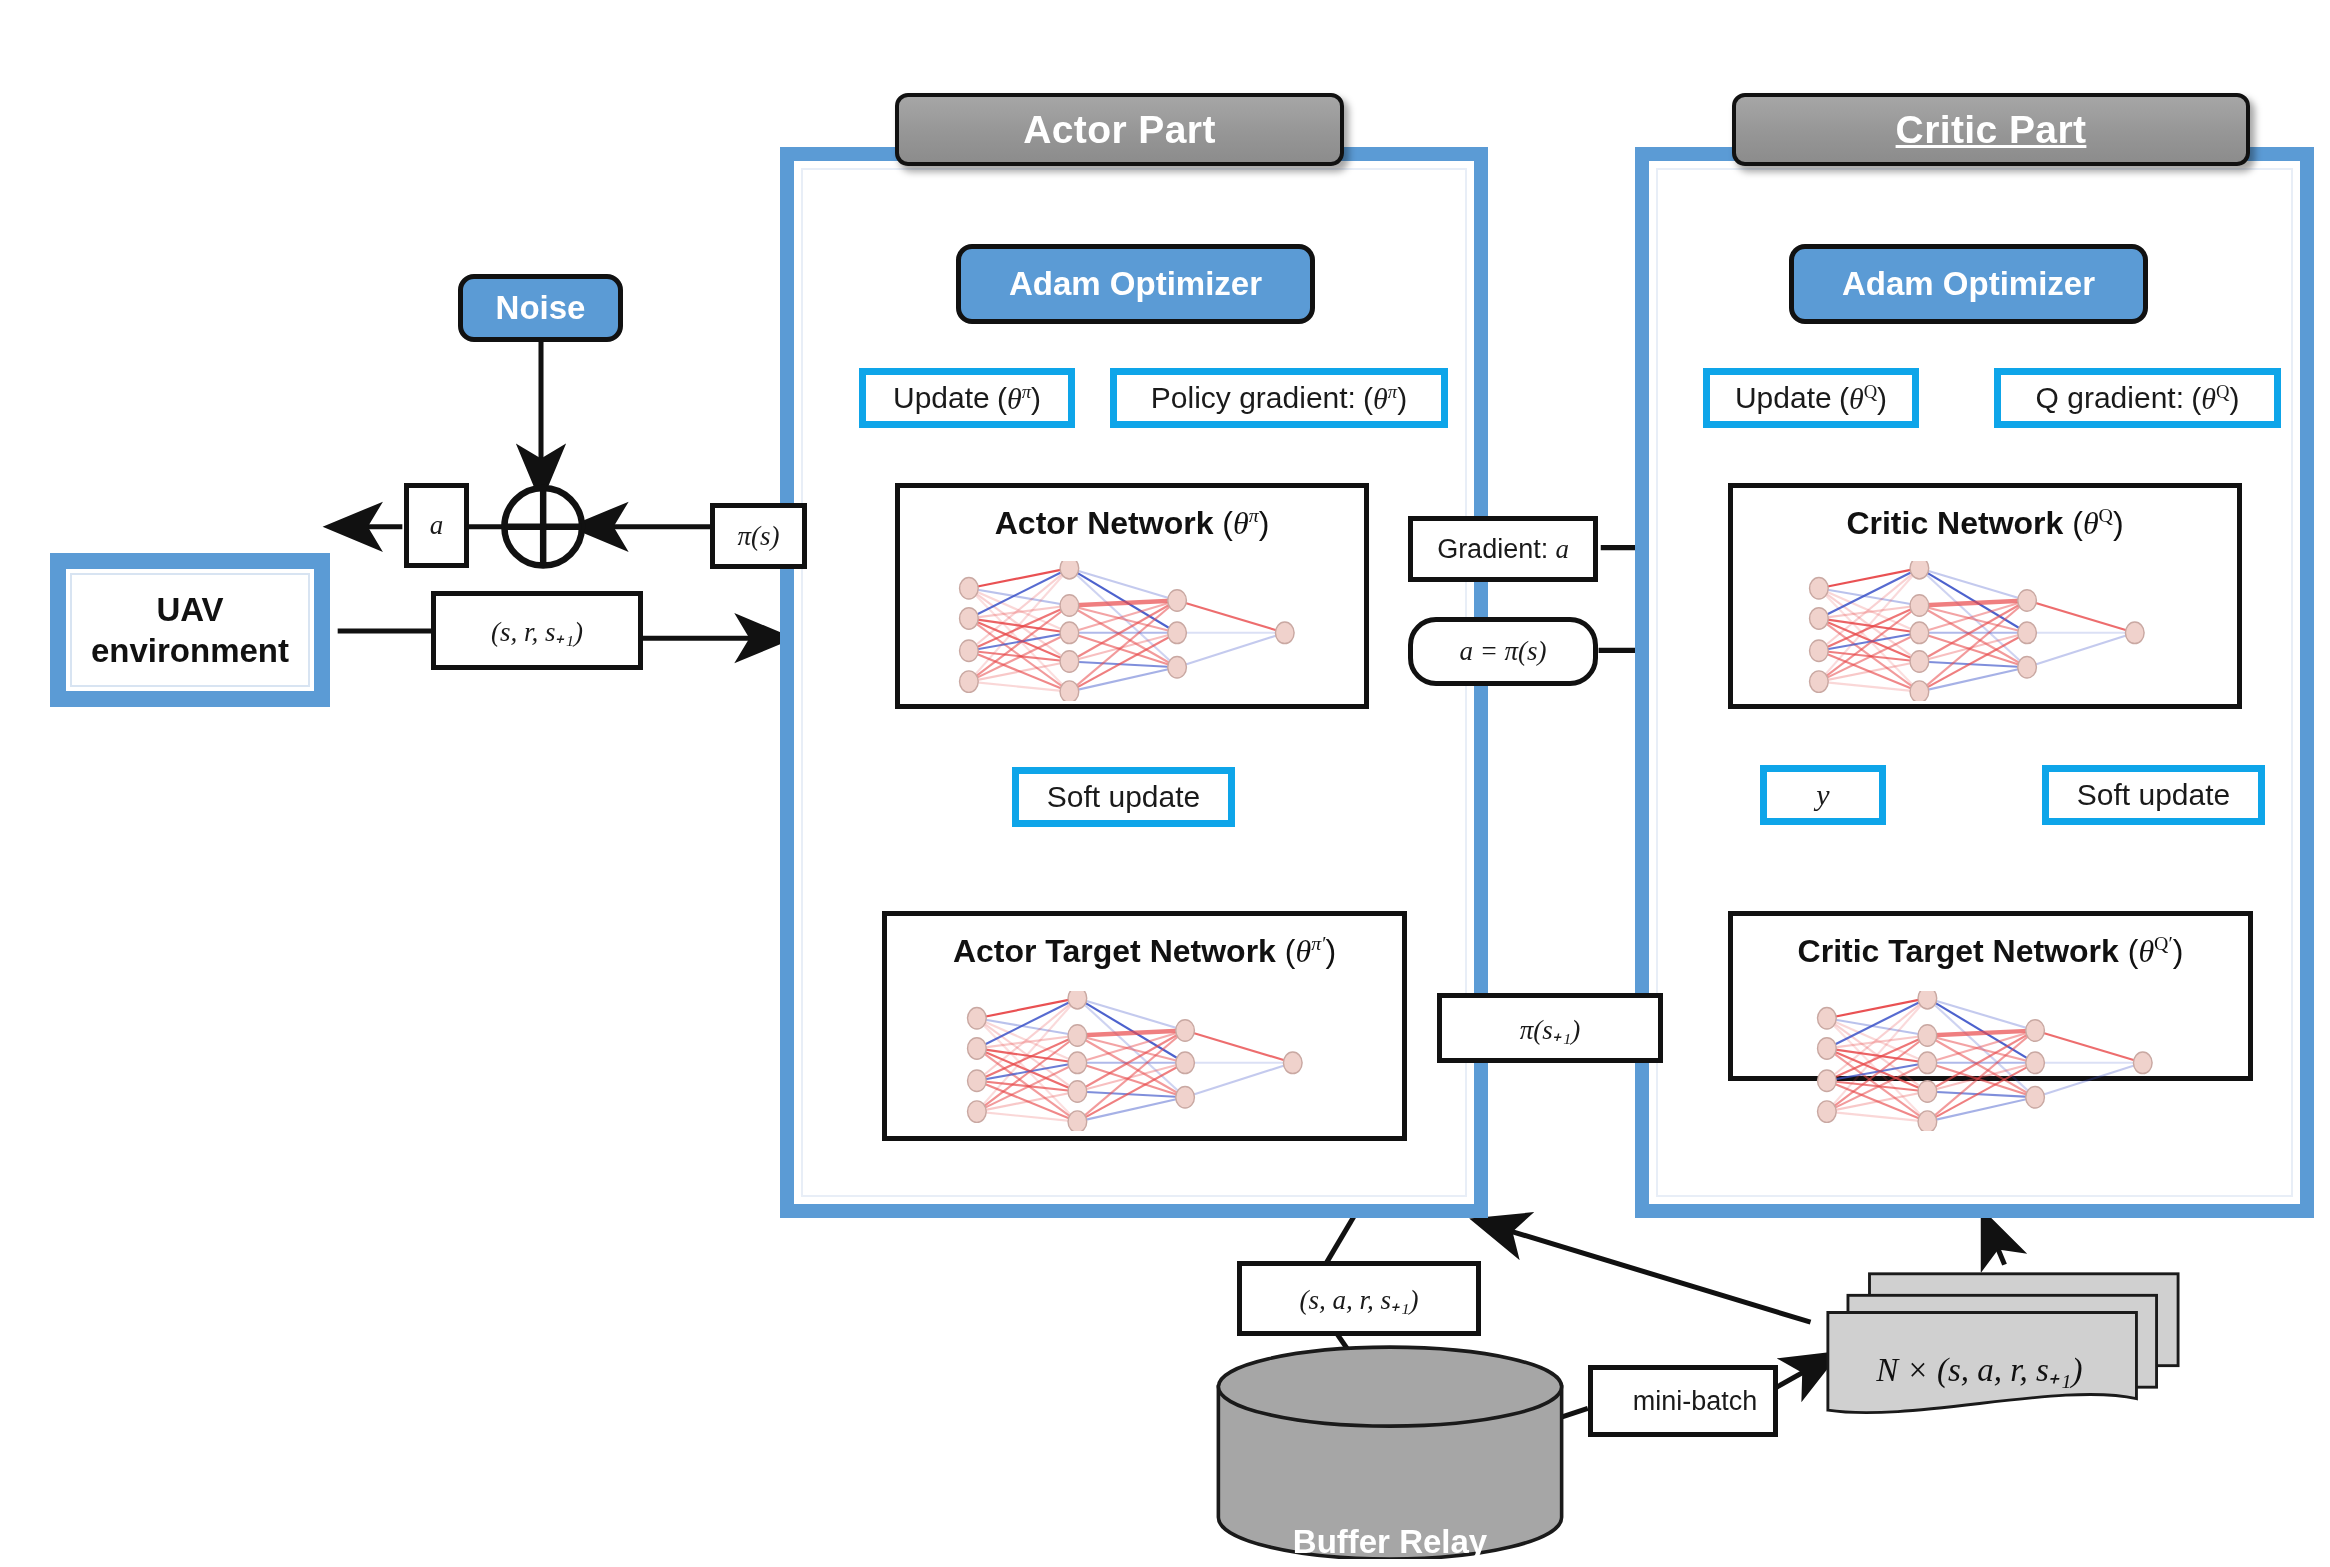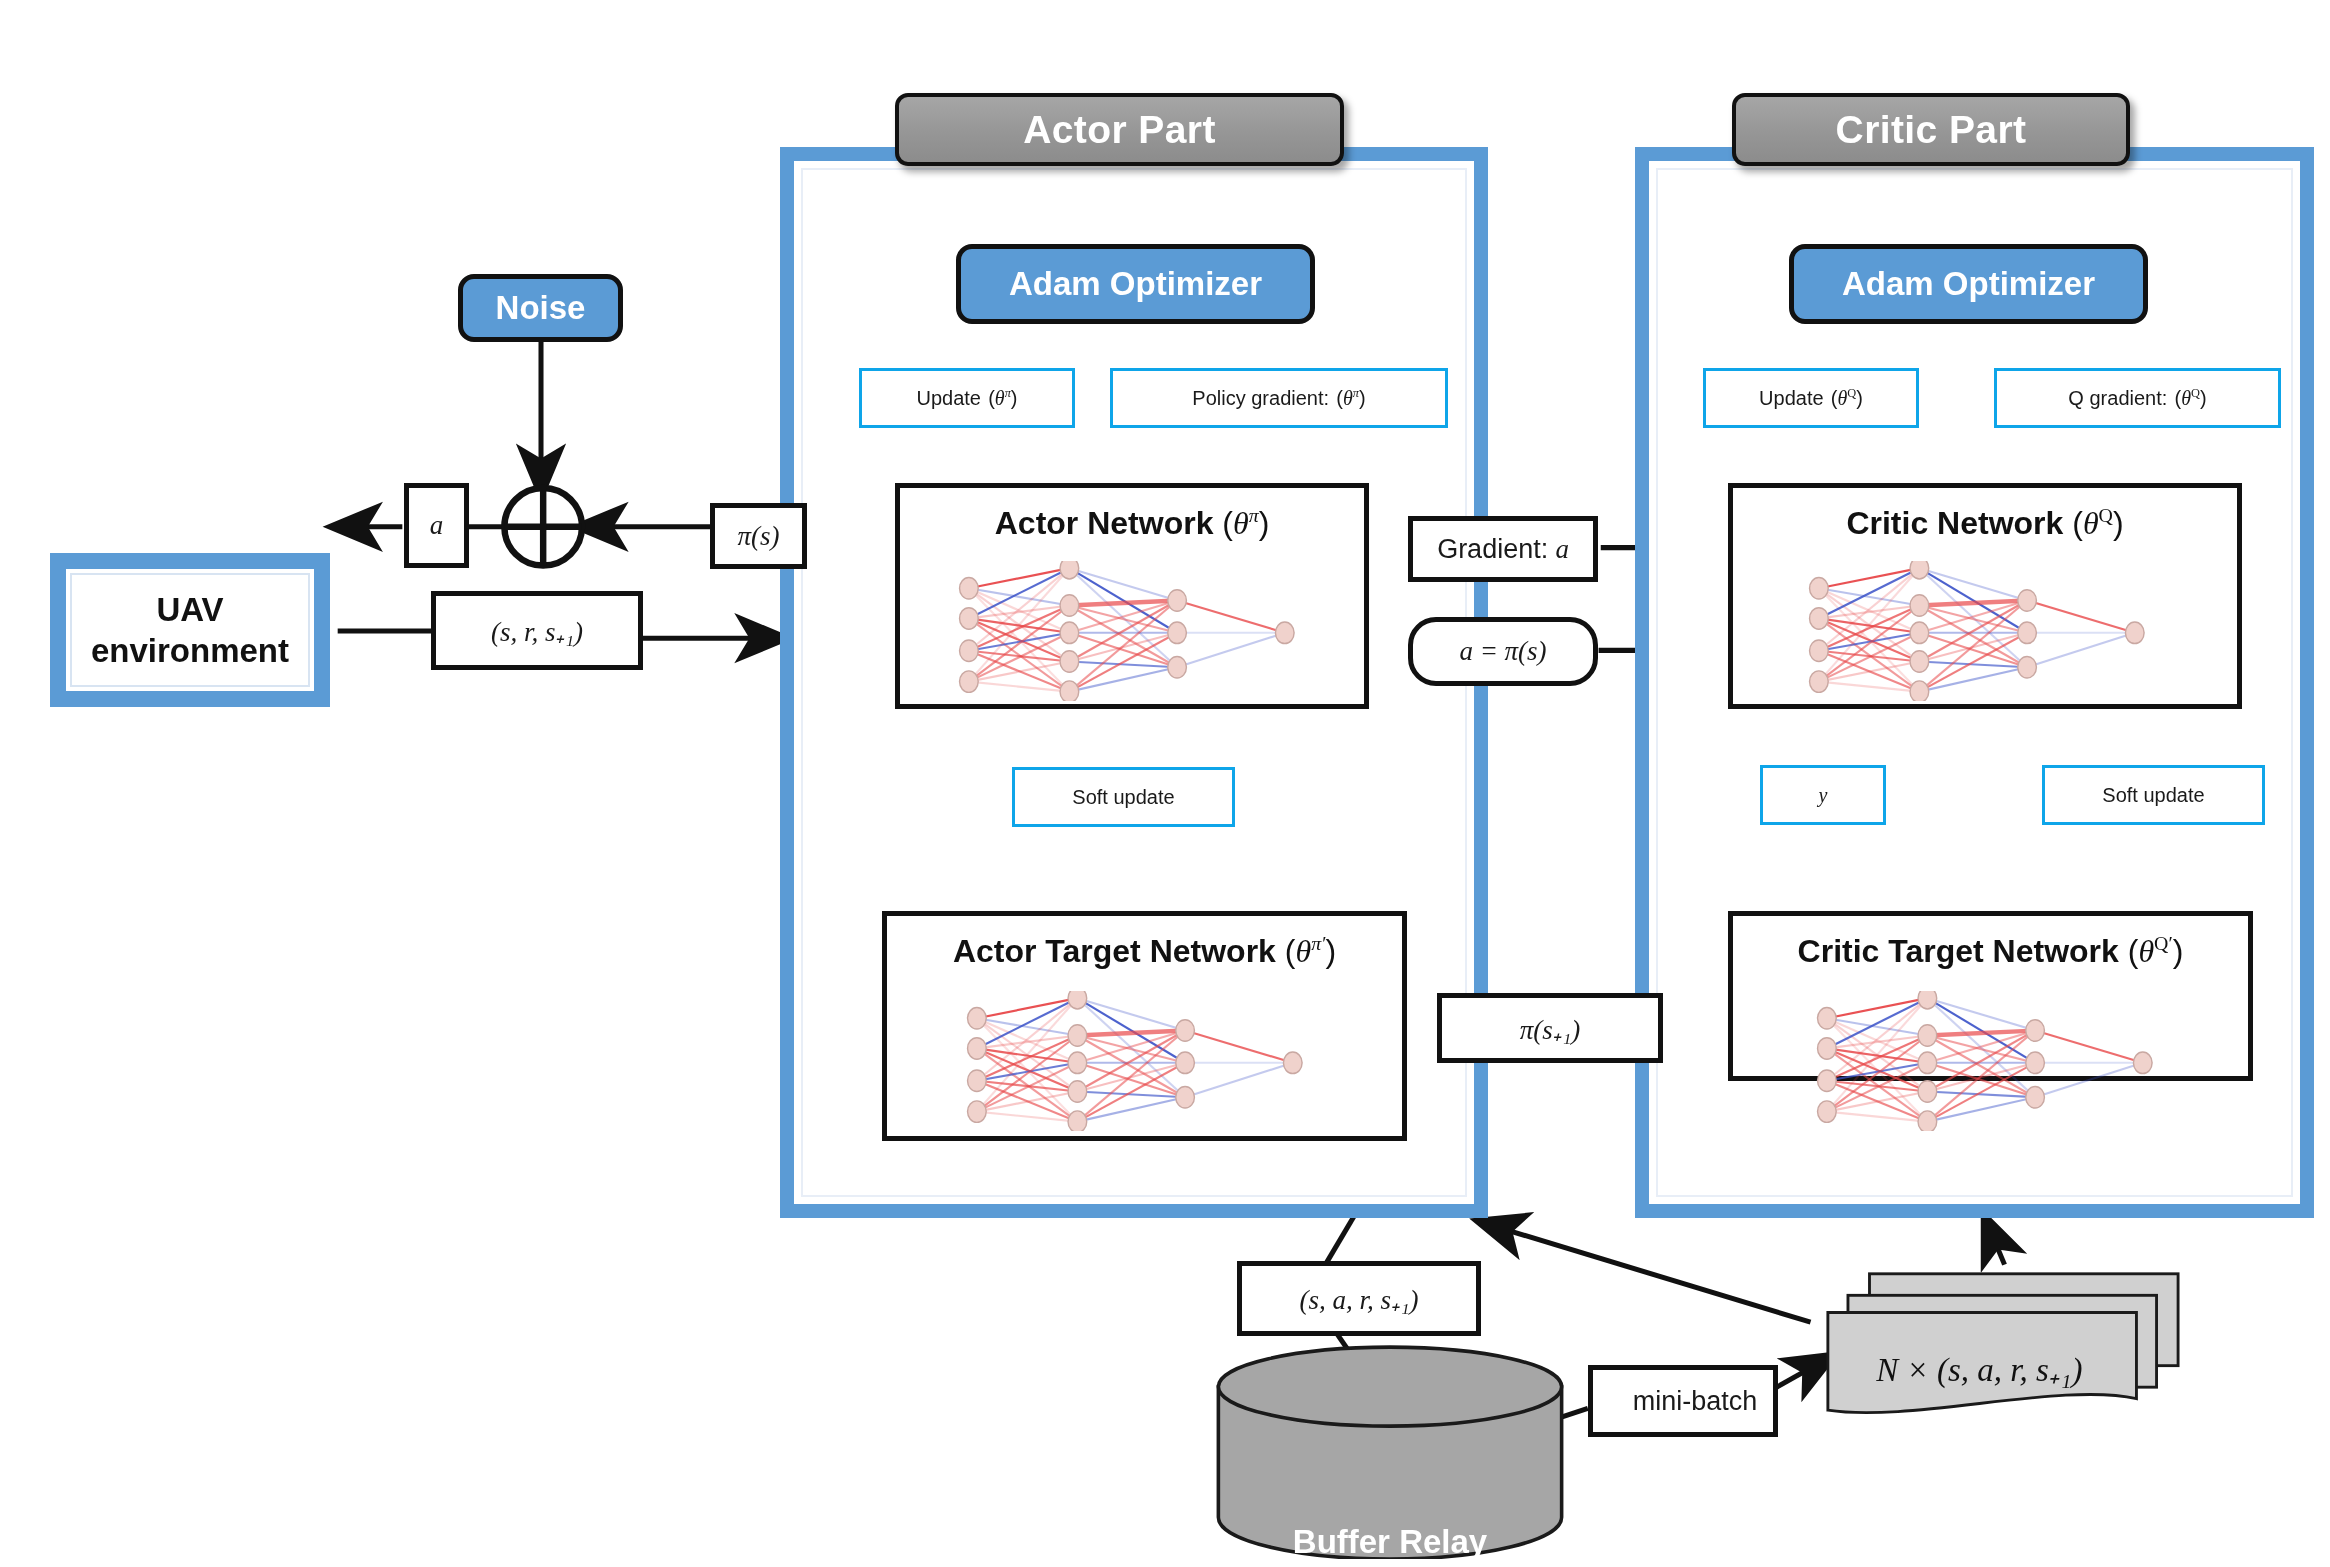--- a/index.html
+++ b/index.html
@@ -65,23 +65,23 @@
     font-weight: bold;
     display: flex;
     align-items: center;
     justify-content: center;
     text-align: center;
     z-index: 10;
   }
   
   .blue-outline {
     background: #ffffff;
-    border: 3px solid #0ea5e9;
+    border: 7px solid #0ea5e9;
     color: #1a1a1a;
-    font-size: 20px;
+    font-size: 30px;
     display: flex;
     align-items: center;
     justify-content: center;
     text-align: center;
     z-index: 10;
   }
   
   .black-box {
     background: #ffffff;
     border: 5px solid #111111;
@@ -248,21 +248,21 @@
   </svg>
 
   <div class="node group-frame" style="left:780px; top:147px; width:708px; height:1071px;">
     <div class="group-frame-inner"></div>
   </div>
   <div class="node part-tab" style="left:895px; top:93px; width:449px; height:73px;">Actor Part</div>
 
   <div class="node group-frame" style="left:1635px; top:147px; width:679px; height:1071px;">
     <div class="group-frame-inner"></div>
   </div>
-  <div class="node part-tab" style="left:1732px; top:93px; width:398px; height:73px;">Critic Part</div>
+  <div class="node part-tab" style="left:1732px; top:93px; width:518px; height:73px;text-decoration:underline;">Critic Part</div>
 
   <div class="node uav-box" style="left:50px; top:553px; width:280px; height:154px;">
     <div class="uav-inner">
       <div>
         <div>UAV</div>
         <div>environment</div>
       </div>
     </div>
   </div>
 

